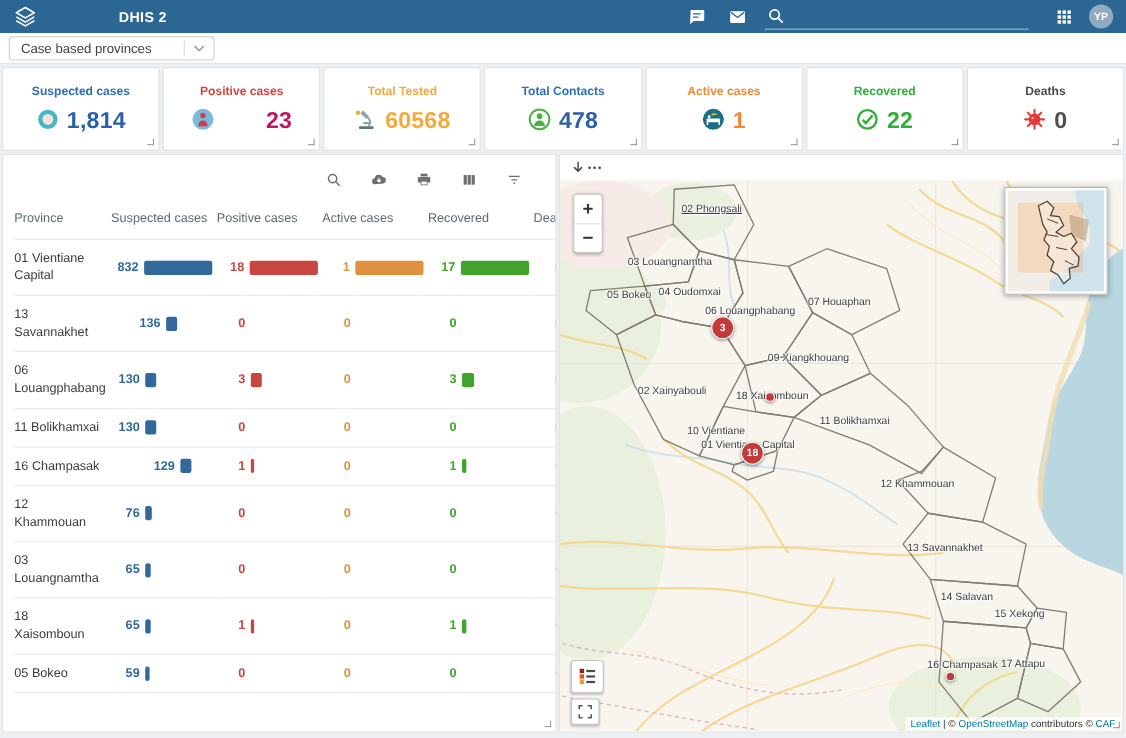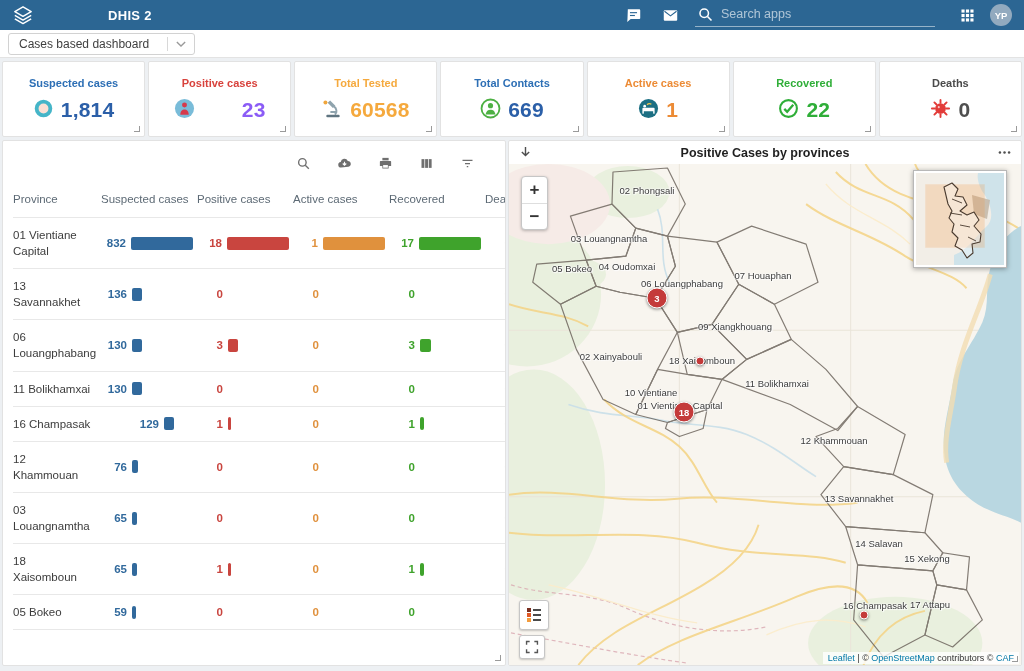--- a/index.html
+++ b/index.html
@@ -136,41 +136,40 @@
         </svg>
       </span>
     </span>
   <span class="search-box">
     <span class="hdr-icon">
       <svg viewBox="0 0 24 24" fill="none" stroke="currentColor" stroke-width="2.2">
         <circle cx="10.2" cy="10.2" r="6"></circle>
           <line x1="14.8" y1="14.8" x2="20.5" y2="20.5"></line>
       </svg>
     </span>
-    <input class="search-input" readonly="" placeholder="Search apps" style="">
   </span>
   <span class="hdr-icon">
     <svg viewBox="0 0 24 24" fill="currentColor">
       <rect x="3.5" y="3.5" width="4.4" height="4.4"></rect>
         <rect x="9.8" y="3.5" width="4.4" height="4.4"></rect>
         <rect x="16.1" y="3.5" width="4.4" height="4.4"></rect>
       <rect x="3.5" y="9.8" width="4.4" height="4.4"></rect>
         <rect x="9.8" y="9.8" width="4.4" height="4.4"></rect>
         <rect x="16.1" y="9.8" width="4.4" height="4.4"></rect>
       <rect x="3.5" y="16.1" width="4.4" height="4.4"></rect>
         <rect x="9.8" y="16.1" width="4.4" height="4.4"></rect>
         <rect x="16.1" y="16.1" width="4.4" height="4.4"></rect>
     </svg>
   </span>
   <span class="avatar">YP</span>
 </header>
 
 <div class="dash-bar">
   <div class="dash-select">
-    <span class="lbl">Cases based dashboard</span>
+    <span class="lbl">Case based provinces</span>
     <span class="divider"></span>
     <span class="chev">
       <svg viewBox="0 0 12 7" fill="none" stroke="#9a9a9a" stroke-width="1.6">
           <path d="M1 1 L6 6 L11 1"></path>
         </svg>
     </span>
   </div>
 </div>
 
 <div class="cards">
@@ -189,21 +188,21 @@
     <div class="card">
       <div class="card-title" style="color: rgb(216, 66, 60);">Positive cases</div>
       <div class="card-value-row">
         <span class="card-icon">
           <svg viewBox="0 0 22 22">
             <circle cx="11" cy="11" r="10" fill="#79bcd9"></circle>
             <circle cx="11" cy="7.4" r="2.6" fill="#d63a4c"></circle>
             <path d="M6.6 17.6 c0-4 2-5.6 4.4-5.6 s4.4 1.6 4.4 5.6 z" fill="#d63a4c"></path>
           </svg>
         </span>
-        <span class="card-value" style="color: #8b5cf6; margin-left: 40px;">23</span>
+        <span class="card-value" style="color: #be185d; margin-left: 40px;">23</span>
       </div>
       <span class="resize-corner"></span>
     </div>
     <div class="card">
       <div class="card-title" style="color: rgb(245, 169, 61);">Total Tested</div>
       <div class="card-value-row">
         <span class="card-icon">
           <svg viewBox="0 0 22 22">
             <circle cx="3.6" cy="4.6" r="2.1" fill="#f0a63c"></circle>
             <path d="M8.5 2.5 l5.5 5.5 -2.6 2.6 -5.5-5.5 z" fill="#8fa3ad"></path>
@@ -219,21 +218,21 @@
     <div class="card">
       <div class="card-title" style="color: rgb(45, 111, 181);">Total Contacts</div>
       <div class="card-value-row">
         <span class="card-icon">
           <svg viewBox="0 0 22 22">
             <circle cx="11" cy="11" r="9.4" fill="#fff" stroke="#4db043" stroke-width="1.9"></circle>
             <circle cx="11" cy="8" r="2.7" fill="#4db043"></circle>
             <path d="M5.8 17.4 c.6-3.8 2.6-5.2 5.2-5.2 s4.6 1.4 5.2 5.2" fill="#4db043"></path>
           </svg>
         </span>
-        <span class="card-value" style="color: rgb(43, 95, 168);">669</span>
+        <span class="card-value" style="color: rgb(43, 95, 168);">478</span>
       </div>
       <span class="resize-corner"></span>
     </div>
     <div class="card">
       <div class="card-title" style="color: rgb(236, 139, 53);">Active cases</div>
       <div class="card-value-row">
         <span class="card-icon">
           <svg viewBox="0 0 22 22">
             <circle cx="11" cy="11" r="10" fill="#1c6f83"></circle>
             <circle cx="7" cy="8.6" r="1.4" fill="#fff"></circle>
@@ -371,21 +370,21 @@
               <td>
                 <div class="num-cell">
                   <span class="num" style="color: rgb(63, 63, 63);">0</span>
                 </div>
               </td>
             </tr>
             <tr>
               <td class="province-cell">13 Savannakhet</td>
               <td>
                 <div class="num-cell">
-                  <span class="num" style="color: rgb(49, 105, 156);">136</span>
+                  <span class="num" style="color: rgb(49, 105, 156); margin-left: 19px;">136</span>
                   <span class="bar" style="background: rgb(49, 105, 156); width: 10px;"></span>
                 </div>
               </td>
               <td>
                 <div class="num-cell">
                   <span class="num" style="color: rgb(201, 69, 63);">0</span>
                 </div>
               </td>
               <td>
                 <div class="num-cell">
@@ -618,21 +617,20 @@
     <span class="resize-corner"></span>
   </section>
 
   <section class="panel map-panel">
     <div class="map-header">
       <span class="map-hicon">
         <svg viewBox="0 0 18 18" fill="none" stroke="currentColor" stroke-width="1.7">
             <path d="M9 2.5 v10 M4.6 8.3 L9 12.7 L13.4 8.3"></path>
           </svg>
       </span>
-      <span class="map-title">Positive Cases by provinces</span>
       <span class="map-hicon">
         <svg viewBox="0 0 18 18" fill="currentColor">
             <circle cx="3.5" cy="9" r="1.5"></circle>
             <circle cx="9" cy="9" r="1.5"></circle>
             <circle cx="14.5" cy="9" r="1.5"></circle>
           </svg>
       </span>
     </div>
 
     <div class="map">
@@ -738,21 +736,21 @@
             <path d="M2 6 V2 h4 M12 2 h4 v4 M16 12 v4 h-4 M6 16 H2 v-4"></path>
           </svg>
         </div>
       </div>
 
       <div class="attribution">
         <a>Leaflet</a><span> | © </span><a>OpenStreetMap</a><span> contributors © </span><a>CAF</a>
       </div>
 
       <span class="resize-corner" style="position: absolute; right: 3px; bottom: 3px;"></span>
-    <div class="province-label" style="left: 138px; top: 26px;">02 Phongsali</div>
+    <div class="province-label" style="left: 138px; top: 26px; text-decoration: underline;">02 Phongsali</div>
         <div class="province-label" style="left: 100px; top: 74px;">03 Louangnamtha</div>
         <div class="province-label" style="left: 63px; top: 104px;">05 Bokeo</div>
         <div class="province-label" style="left: 118px; top: 102px;">04 Oudomxai</div>
         <div class="province-label" style="left: 173px; top: 119px;">06 Louangphabang</div>
         <div class="province-label" style="left: 254px; top: 111px;">07 Houaphan</div>
         <div class="province-label" style="left: 226px; top: 162px;">09 Xiangkhouang</div>
         <div class="province-label" style="left: 102px; top: 192px;">02 Xainyabouli</div>
         <div class="province-label" style="left: 193px; top: 196px;">18 Xaisomboun</div>
         <div class="province-label" style="left: 142px; top: 228px;">10 Vientiane</div>
         <div class="province-label" style="left: 268px; top: 219px;">11 Bolikhamxai</div>

